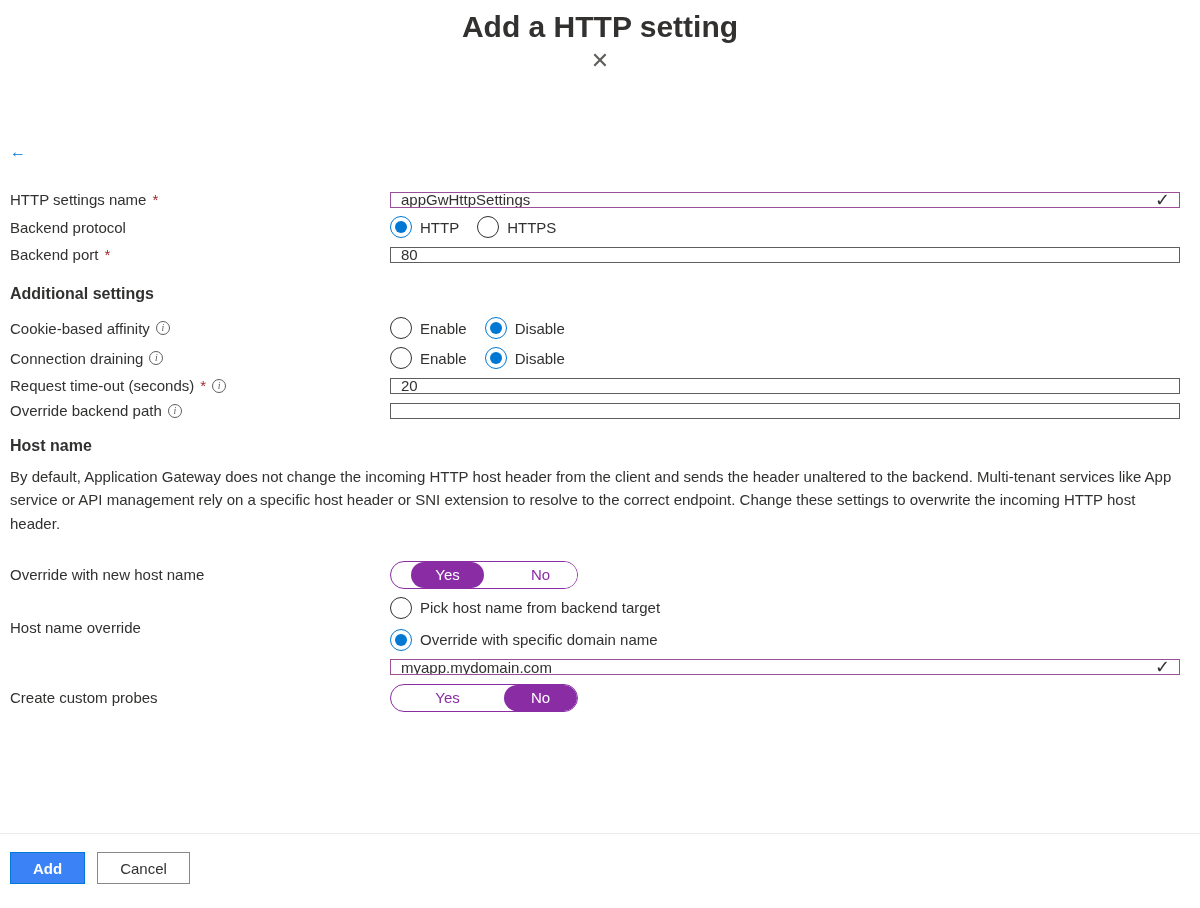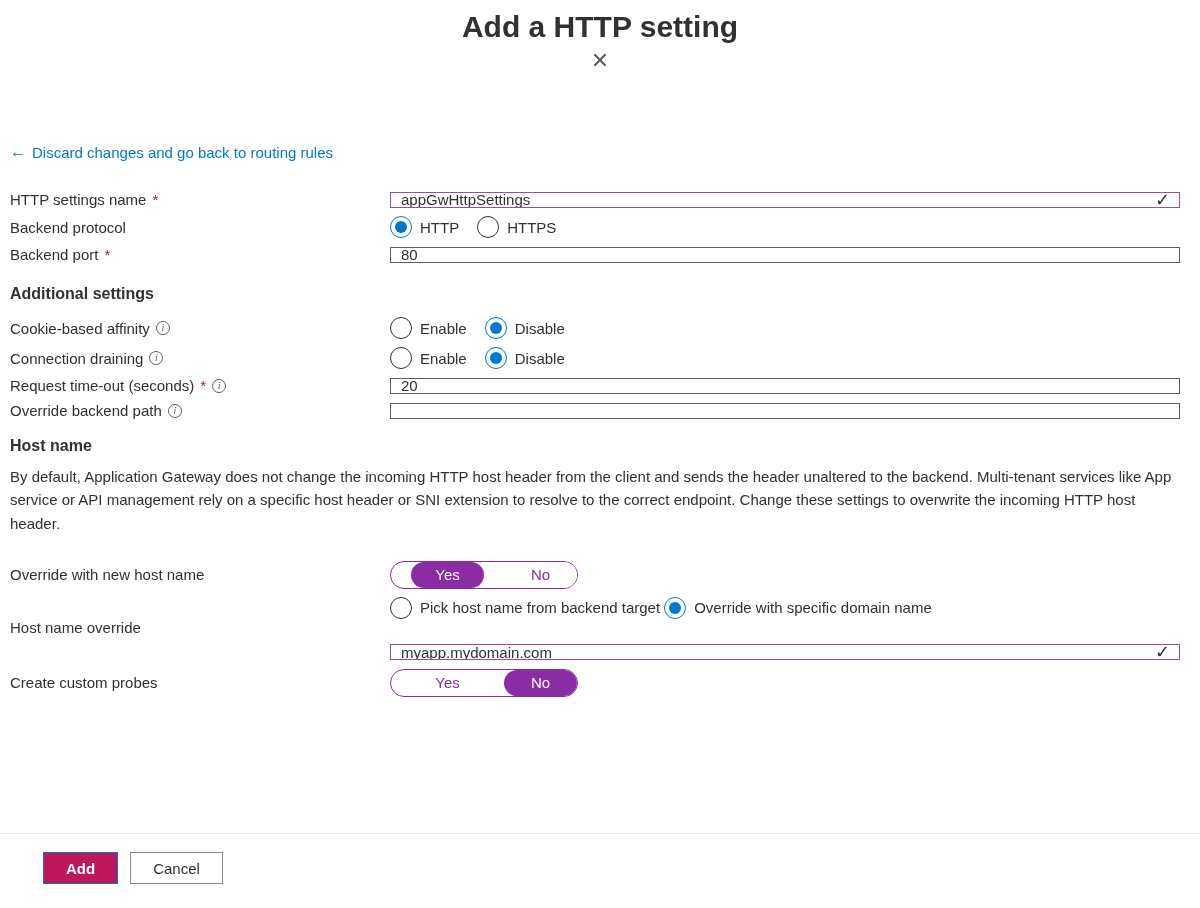--- a/index.html
+++ b/index.html
@@ -173,21 +173,22 @@
   background: #fff;
   margin-left: 20px;
 }
 .toggle-option.active {
   background: #8a2da5;
   color: #fff;
   border-radius: 16px;
 }
 .radio-stack {
   display: flex;
-  gap: 4px;
+  flex-direction: column;
+  gap: 10px;
 }
 .footer-bar {
   position: absolute;
   bottom: 0;
   left: 0;
   right: 0;
   border-top: 1px solid #edebe9;
   padding: 18px 10px 24px 10px;
   display: flex;
   gap: 12px;
@@ -197,38 +198,36 @@
   height: 32px;
   padding: 0 22px;
   font-size: 15px;
   font-family: inherit;
   cursor: pointer;
   border: 1px solid #8a8886;
   background: #fff;
   color: #323130;
 }
 .btn.primary {
-  background: #be185d;
+  background: #3b82f6;
   color: #fff;
   border-color: #0078d4;
   font-weight: 600;
-  margin-left: 33px;
 }
 </style>
 </head>
 <body>
 
 <div class="header">
   <h1>Add a HTTP setting</h1>
   <span class="close-x">✕</span>
 </div>
 
 <div class="back-link">
   <span class="arrow">←</span>
-  <span>Discard changes and go back to routing rules</span>
 </div>
 
 <div class="form-row">
   <div class="form-label">
     <span>HTTP settings name</span>
       <span class="required">*</span>
   </div>
   <div class="form-control">
     <div class="input-wrapper">
       <input class="text-input purple" value="appGwHttpSettings" style="">

